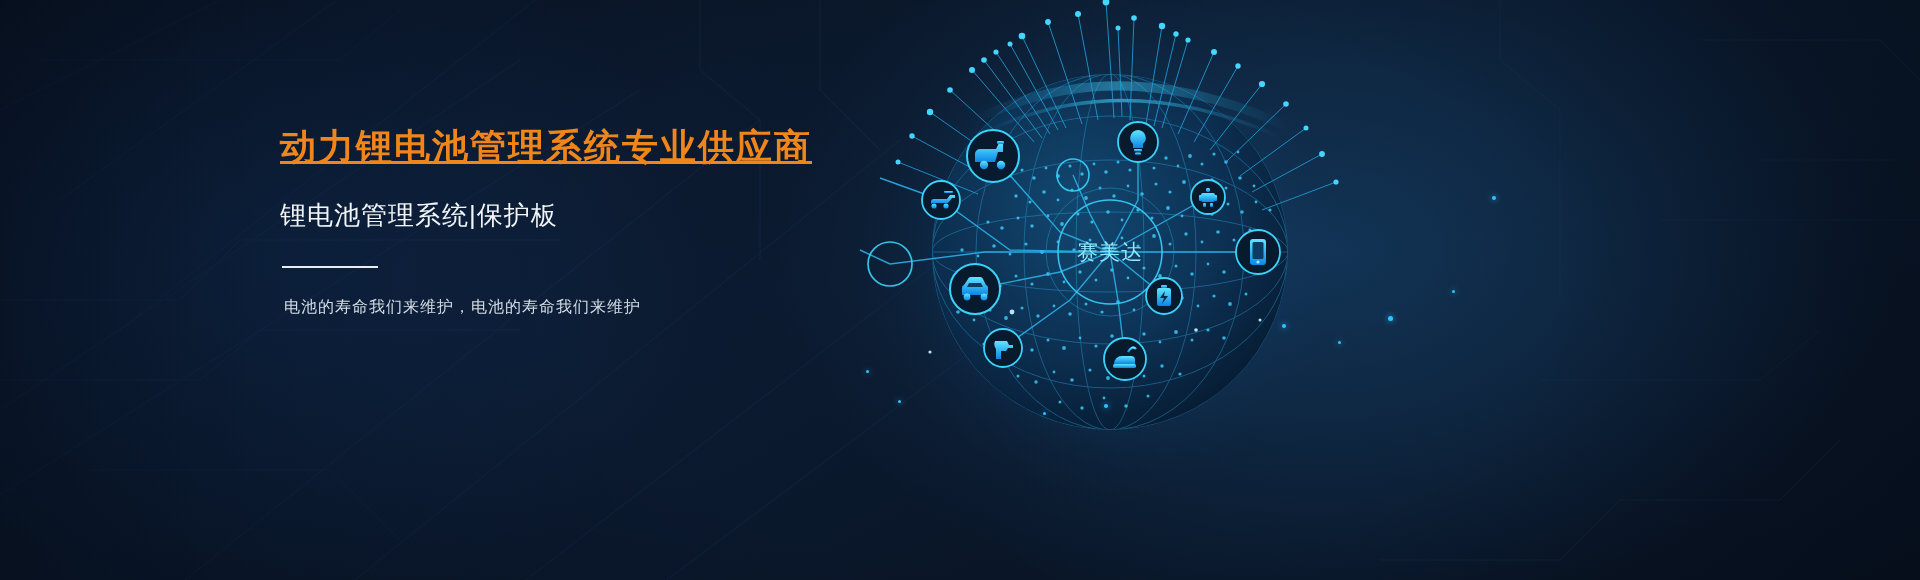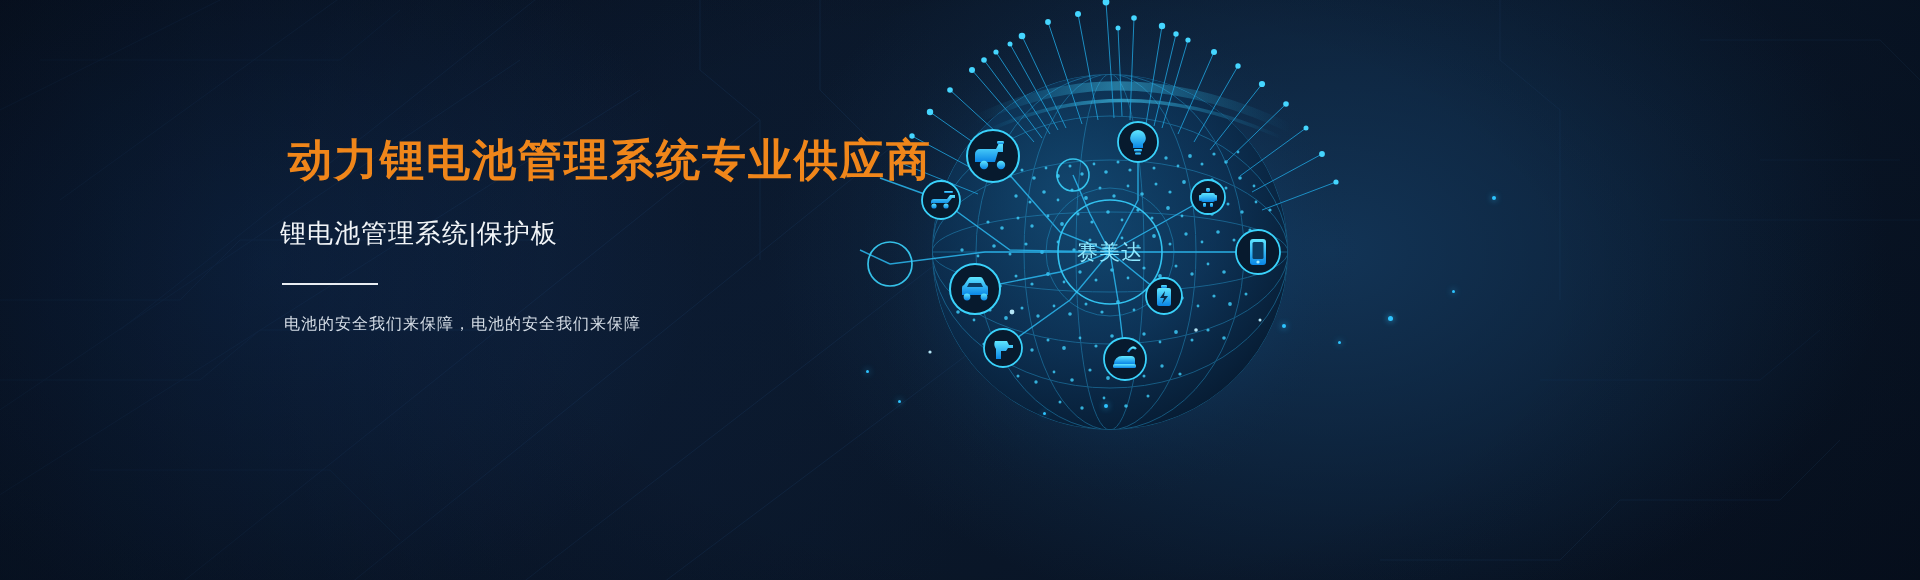--- a/index.html
+++ b/index.html
@@ -15,22 +15,22 @@
   
   .circuit{position:absolute;inset:0;opacity:.5;pointer-events:none;}
   .glow-left{position:absolute;left:-180px;top:-120px;width:900px;height:760px;
              background:radial-gradient(ellipse at center,rgba(20,60,110,.30) 0%,rgba(10,25,50,0) 68%);
              pointer-events:none;}
   .vignette{position:absolute;inset:0;pointer-events:none;
             background:radial-gradient(ellipse 1250px 700px at 55% 50%,rgba(0,0,0,0) 40%,rgba(2,7,16,.55) 100%);}
 
   
   .copy{position:absolute;left:280px;top:126px;width:620px;z-index:6;}
-  .headline{font-size:44px;line-height:1.18;letter-spacing:2px;color:#f0861a;
-            font-weight:700;margin:8px;white-space:nowrap;}
+  .headline{font-size:36px;line-height:1.18;letter-spacing:2px;color:#f0861a;
+            font-weight:700;margin:0;white-space:nowrap;text-decoration:underline;}
   .subtitle{font-size:26px;line-height:1.2;letter-spacing:1px;color:#f2f5f8;
             font-weight:400;margin:32px 0 0 0;white-space:nowrap;}
   .rule{width:96px;height:2px;background:#e9edf2;margin:34px 0 0 2px;}
   .desc{font-size:16px;line-height:1.6;letter-spacing:1px;color:#d5dde6;
         font-weight:400;margin:26px 0 0 4px;white-space:nowrap;}
 
   
   .globe-art{position:absolute;left:835px;top:-30px;width:640px;height:620px;z-index:4;}
   .globe-art svg{display:block;width:100%;height:100%;}
 
@@ -455,16 +455,16 @@
   <span class="stray" style="left:866px;top:370px;width:3px;height:3px;"></span>
   <span class="stray" style="left:1452px;top:290px;width:3px;height:3px;"></span>
   <span class="stray" style="left:1492px;top:196px;width:4px;height:4px;"></span>
 
   <div class="vignette"></div>
 
   <div class="copy">
     <h1 class="headline">动力锂电池管理系统专业供应商</h1>
     <div class="subtitle">锂电池管理系统|保护板</div>
     <div class="rule"></div>
-    <div class="desc">电池的安全我们来保障，电池的安全我们来保障</div>
+    <div class="desc">电池的寿命我们来维护，电池的寿命我们来维护</div>
   </div>
 
 </div>
 
 </body></html>

